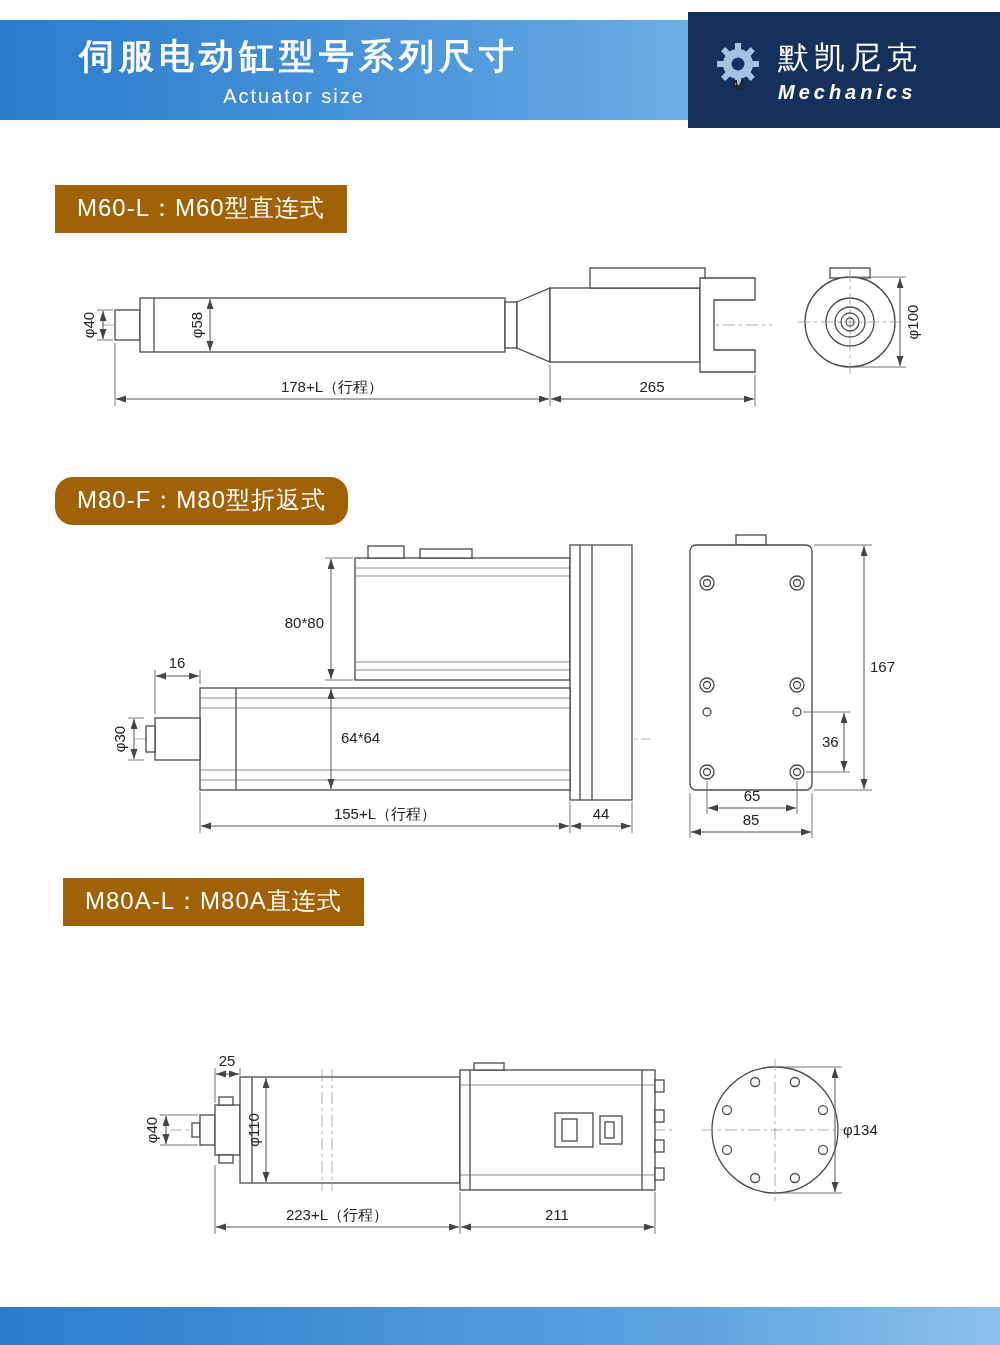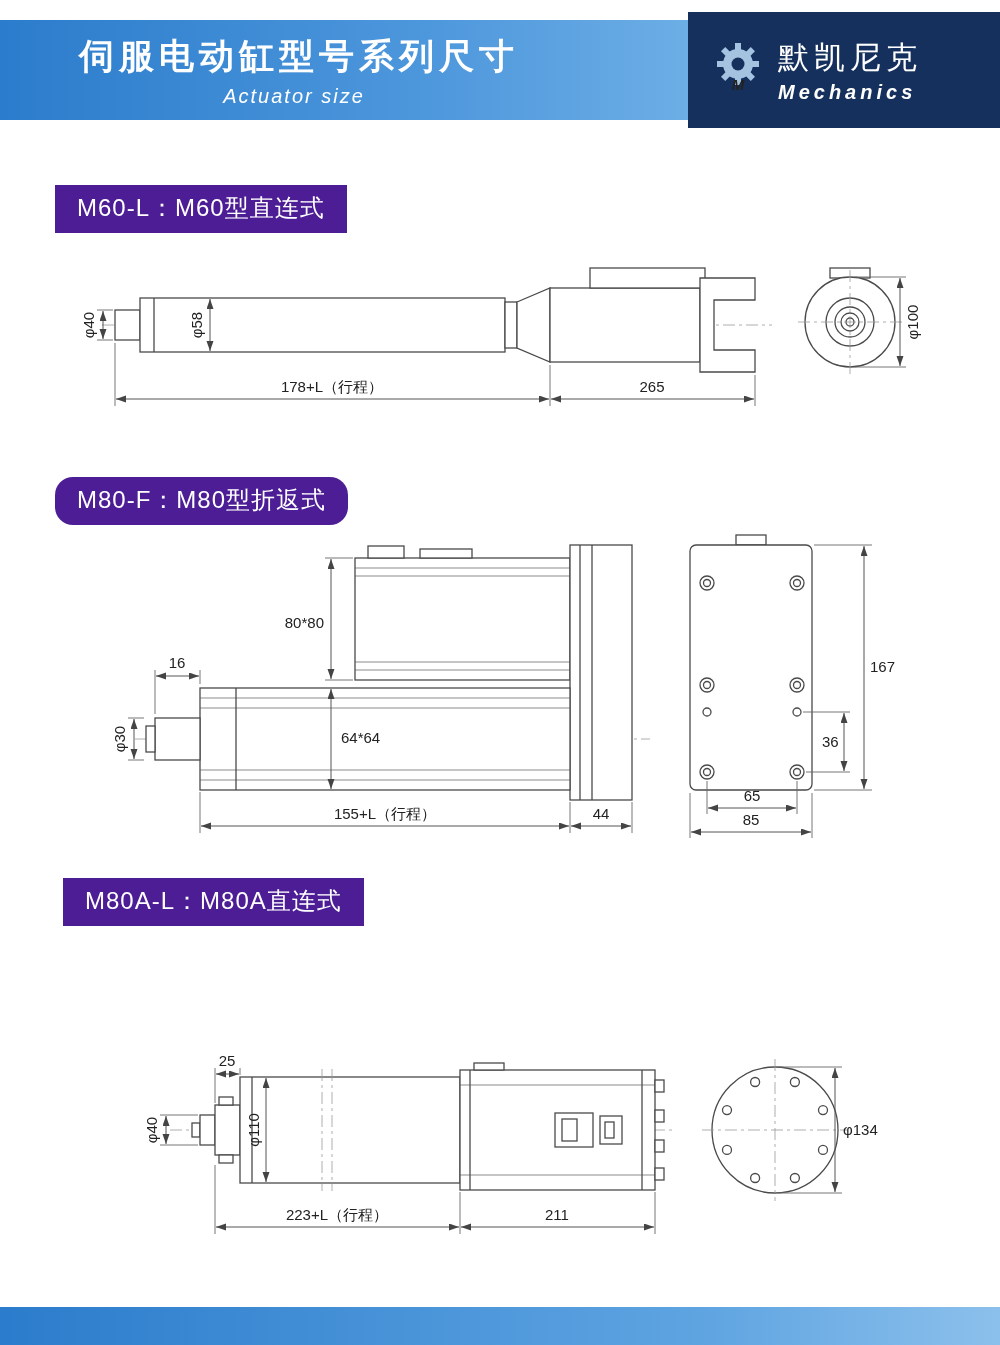--- a/index.html
+++ b/index.html
@@ -12,33 +12,33 @@
   .abs { position:absolute; }
 
   
   .title-bar {
     position:absolute; left:0; top:20px; width:712px; height:100px;
     background:linear-gradient(90deg,#2b7ccc 0%, #4d97dc 60%, #6fb0e6 100%);
     color:#fff;
     padding-left:21px;
   }
   .title-bar h1 { margin:0; padding:13px 0 0 58px; font-size:35px; font-weight:bold; letter-spacing:5px; }
-  .title-sub { width:430px; margin:5px 0 0 58px; text-align:center; font-size:20px; letter-spacing:2px;font-style:italic; }
+  .title-sub { width:430px; margin:5px 0 0 58px; text-align:center; font-size:20px; letter-spacing:2px; }
   .brand-block {
     position:absolute; left:688px; top:12px; width:312px; height:116px;
     background:#15305c; color:#fff;
     display:flex; align-items:center; padding-left:18px;
   }
   .brand-text { margin-left:8px; }
   .brand-cn { font-size:31px; font-weight:normal; letter-spacing:5px; }
   .brand-en { font-size:20px; font-style:italic; font-weight:bold; letter-spacing:4px; margin-top:2px; }
 
   
   .section-label {
-    position:absolute; background:#4c1d95; color:#fff;
+    position:absolute; background:#a16207; color:#fff;
     font-size:24px; padding:7px 22px 9px 22px; letter-spacing:1px; white-space:nowrap;
   }
   #label-m60  { left:55px; top:185px; }
   #label-m80f { left:55px; top:477px;border-radius:18px; }
   #label-m80a { left:63px; top:878px; }
 
   
   #dwg-m60  { left:50px; top:250px; }
   #dwg-m80f { left:50px; top:520px; }
   #dwg-m80a { left:50px; top:1045px; }

